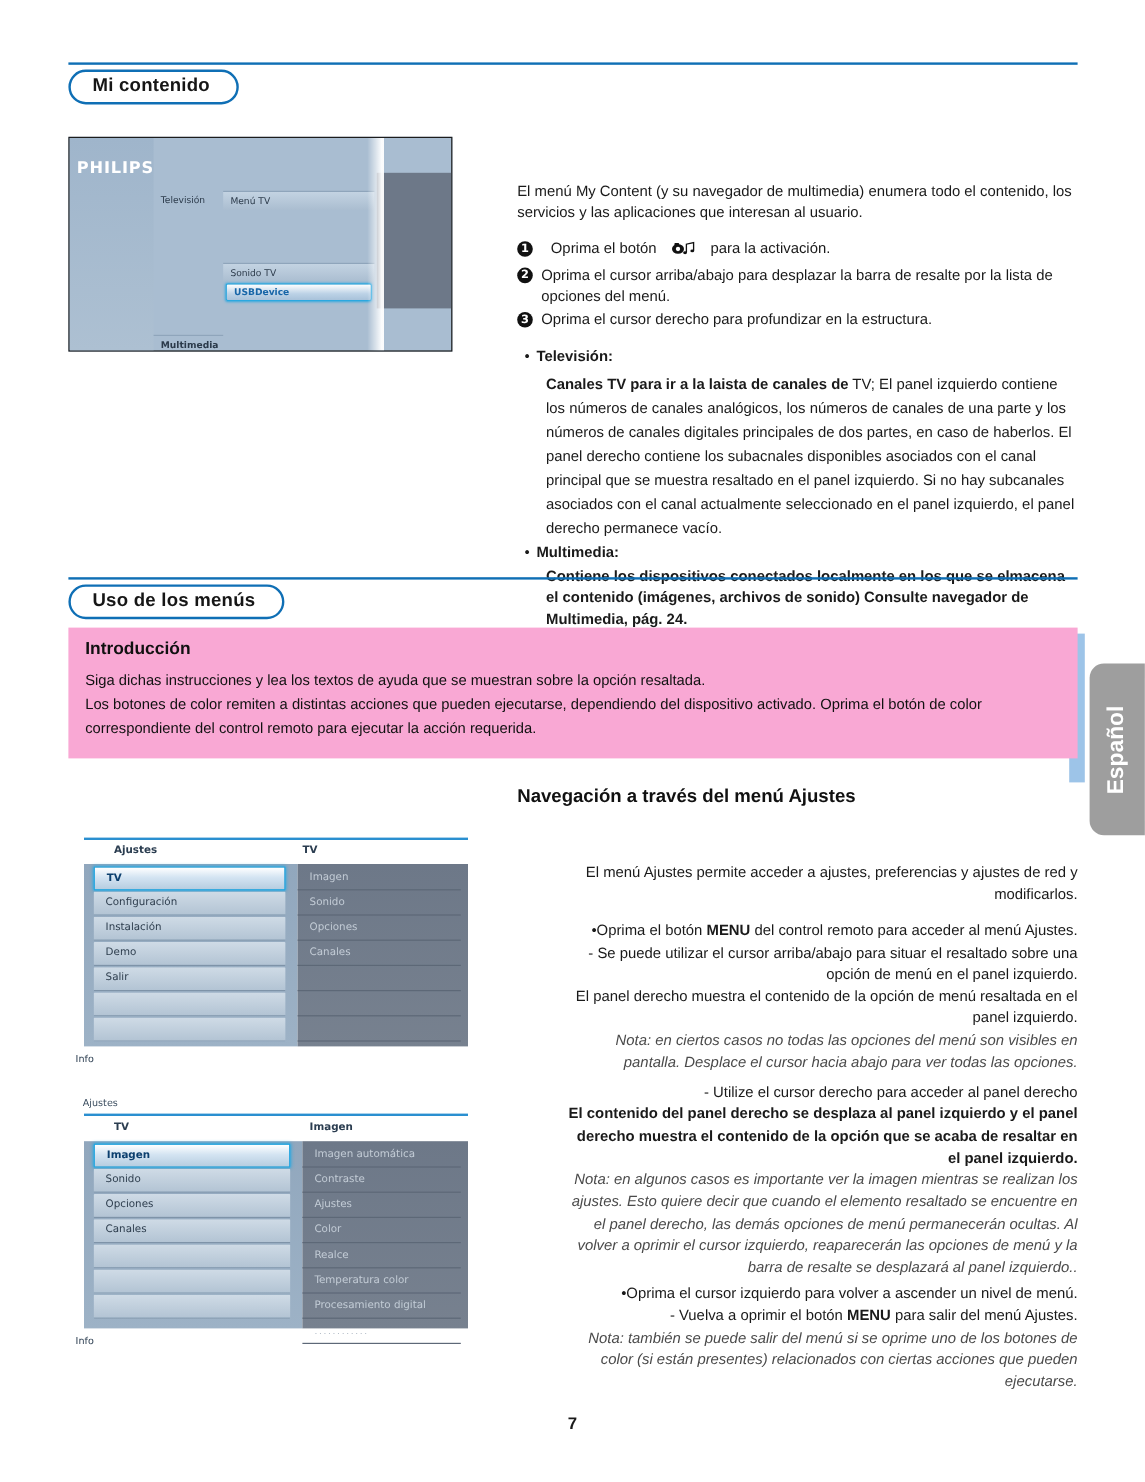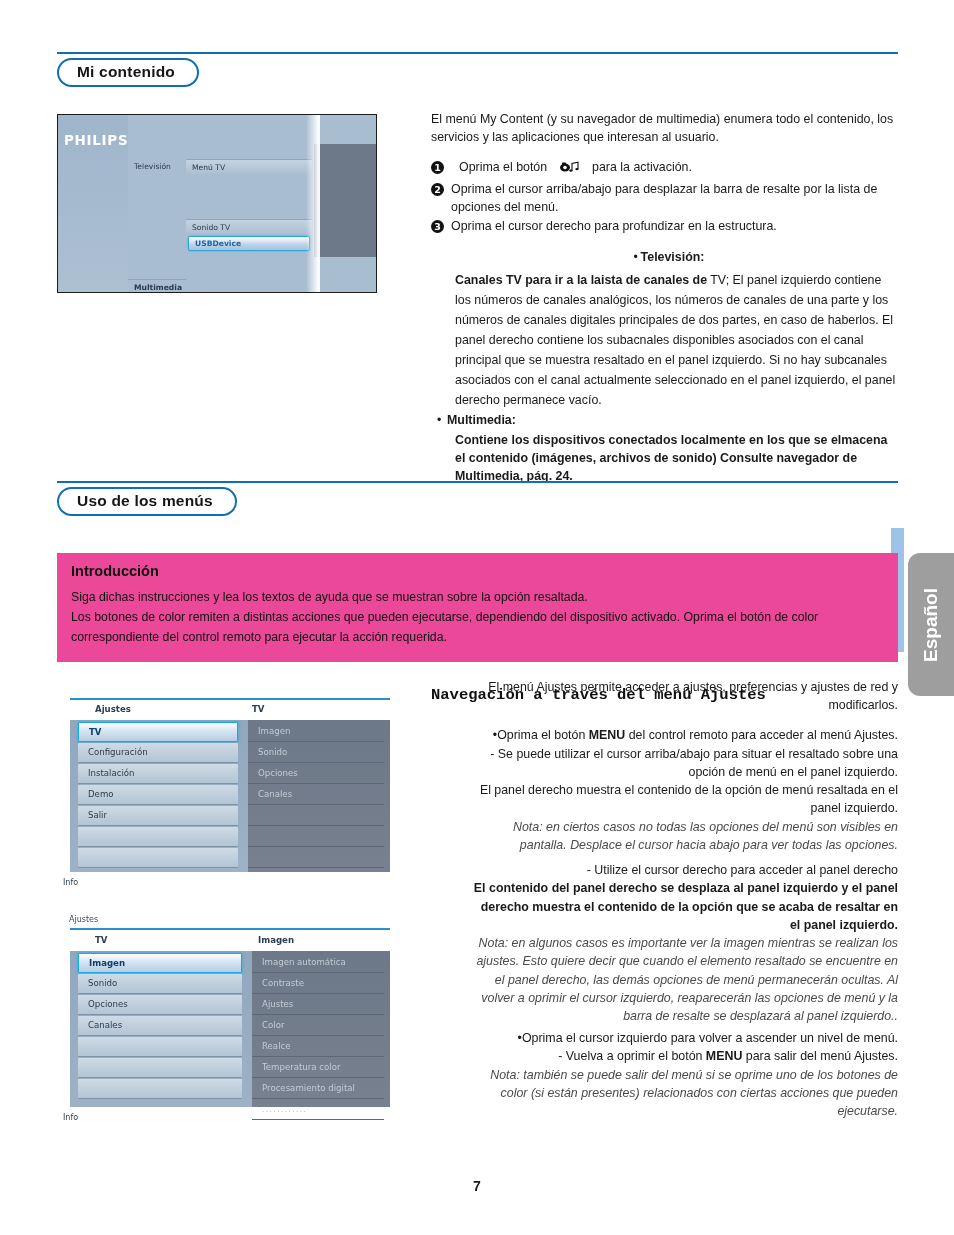--- a/index.html
+++ b/index.html
@@ -45,20 +45,21 @@
   }
 
   
   .rtext {
     position: absolute;
     left: 431px;
     width: 467px;
     font-size: 12.4px;
     line-height: 1.47;
     color: #1a1a1a;
+    margin-top: 40px;
   }
   .rtext p { margin: 0 0 0 0; }
   .gap { height: 12px; }
   b, .b { font-weight: bold; }
   .it { font-style: italic; color: #4a4a4a; }
 
   .numline {
     display: flex;
     align-items: flex-start;
     margin-bottom: 1px;
@@ -91,23 +92,23 @@
   }
   .hang2 {
     padding-left: 38px;
     text-indent: -10px;
   }
 
   
   #intro-box {
     position: absolute;
     left: 57px;
-    top: 553px;
+    top: 523px;
     width: 841px;
-    background: #ec4899;
+    background: #f9a8d4;
     padding: 10px 14px 14px 14px;
     box-sizing: border-box;
   }
   #intro-box .title {
     font-weight: bold;
     font-size: 14.5px;
     margin-bottom: 9px;
     color: #111;
   }
   #intro-box .line {
@@ -285,25 +286,24 @@
     top: 1178px;
     text-align: center;
     font-size: 14px;
     font-weight: bold;
     color: #1a1a1a;
   }
 
   .nav-title {
     position: absolute;
     left: 431px;
-    top: 686px;
+    top: 655px;
     font-size: 15.5px;
     font-weight: bold;
     color: #111;
-    font-family: Liberation Mono, monospace;
   }
 </style>
 </head>
 <body>
 
 <div class="section-head" id="head1" style="top:52px; width:841px;">
   <div class="rule" style="width:841px;"></div>
   <div class="pill">Mi contenido</div>
 </div>
 
@@ -368,21 +368,21 @@
     <div class="numtext">Oprima el cursor arriba/abajo para desplazar la barra de resalte por la lista de opciones del menú.</div>
   </div>
 
   <div class="numline">
     <div class="numbadge">3</div>
     <div class="numtext">Oprima el cursor derecho para profundizar en la estructura.</div>
   </div>
 
   <div class="gap"></div>
 
-  <p style="padding-left:6px;text-align:center;">
+  <p style="padding-left:6px;">
     <span class="bullet-dot">•</span><b>Televisión:</b>
   </p>
   <p style="padding-left:24px; line-height:1.62; margin-top:3px;">
     <b>Canales TV para ir a la laista de canales de</b><span> TV; El panel izquierdo contiene los números de canales analógicos, los números de canales de una parte y los números de canales digitales principales de dos partes, en caso de haberlos. El panel derecho contiene los subacnales disponibles asociados con el canal principal que se muestra resaltado en el panel izquierdo. Si no hay subcanales asociados con el canal actualmente seleccionado en el panel izquierdo, el panel derecho permanece vacío.</span>
   </p>
 
   <p style="padding-left:6px; margin-top:1px;">
     <span class="bullet-dot">•</span><b>Multimedia:</b>
   </p>
   <p style="padding-left:24px; line-height:1.45; margin-top:2px;font-weight:bold;">Contiene los dispositivos conectados localmente en los que se elmacena el contenido (imágenes, archivos de sonido) Consulte navegador de Multimedia, pág. 24.</p>

